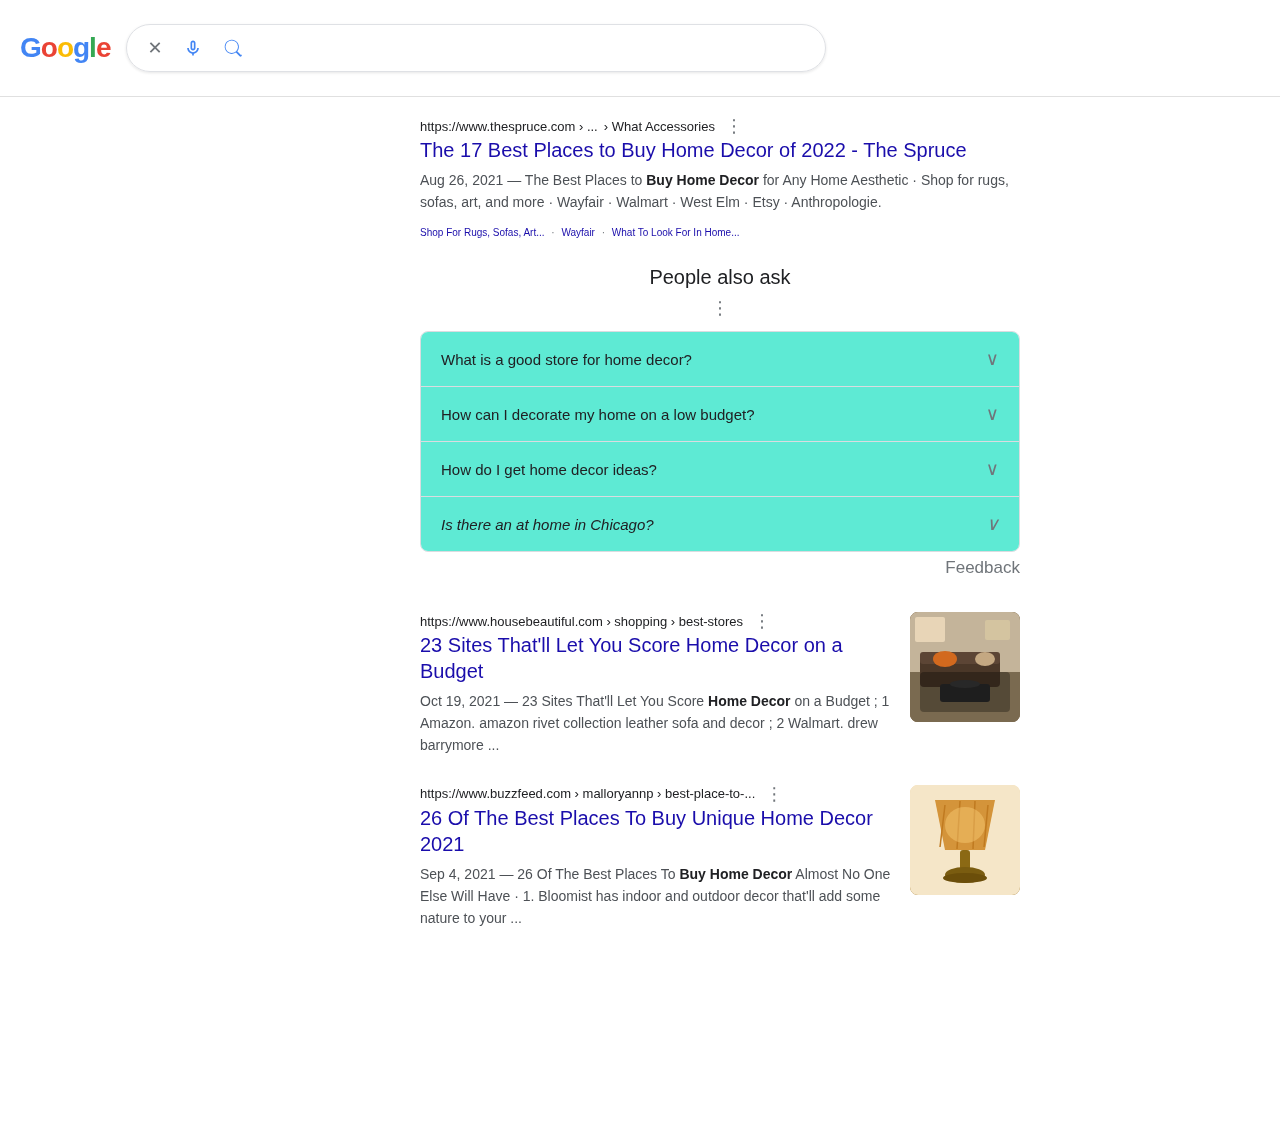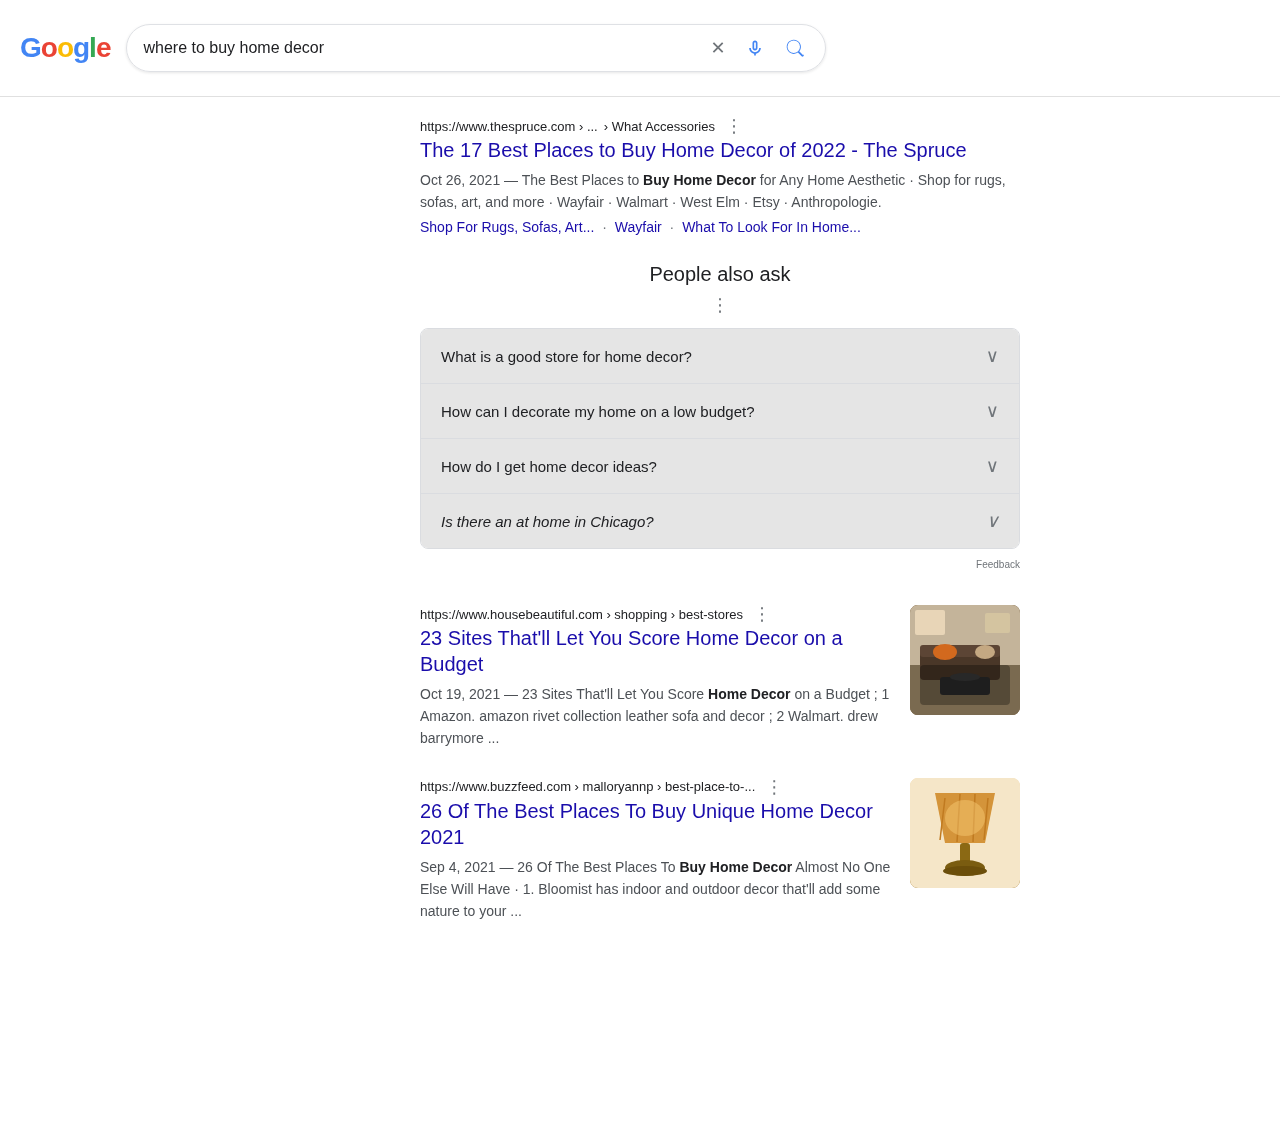--- a/index.html
+++ b/index.html
@@ -115,22 +115,22 @@
       margin-bottom: 6px;
       line-height: 1.3;
     }
     .result-snippet {
       font-size: 14px;
       color: #4d5156;
       line-height: 1.58;
     }
     .result-snippet strong { color: #202124; font-weight: bold; }
     .result-links {
-      margin-top: 6px;
-      font-size: 14px;
+      margin-top: 14px;
+      font-size: 10px;
       color: #1a0dab;
     }
     .result-links a {
       color: #1a0dab;
       text-decoration: none;
     }
     .result-links .separator { color: #70757a; margin: 0 4px; }
 
     
     .result-with-thumb {
@@ -200,51 +200,50 @@
       border-radius: 8px;
       overflow: hidden;
     }
     .paa-question {
       display: flex;
       align-items: center;
       justify-content: space-between;
       padding: 16px 20px;
       border-bottom: 1px solid #dadce0;
       cursor: pointer;
-      background: #e5e5e5;
+      background: #5eead4;
     }
     .paa-question:last-child { border-bottom: none; font-style: italic; }
     .paa-question-text {
       font-size: 15px;
       color: #202124;
     }
     .chevron-icon {
       color: #70757a;
       font-size: 18px;
     }
     .feedback-row {
       text-align: right;
       padding: 6px 0;
       margin-bottom: 12px;
     }
     .feedback-text {
-      font-size: 10px;
+      font-size: 17px;
       color: #70757a;
     }
   </style>
 </head>
 <body>
 
 <header class="header">
   <div class="google-logo">
     <span class="g-blue">G</span><span class="g-red">o</span><span class="g-yellow">o</span><span class="g-blue">g</span><span class="g-green">l</span><span class="g-red">e</span>
   </div>
   <div class="search-bar-wrapper">
     <div class="search-bar">
-      <input class="search-input" type="text" value="where to buy home decor" style="">
       <div class="search-icons">
         <button class="icon-btn">
           <span class="close-icon-svg">✕</span>
         </button>
         <button class="icon-btn">
           <svg class="mic-icon-svg" viewBox="0 0 24 24">
             <path d="M12 15c1.66 0 3-1.34 3-3V6c0-1.66-1.34-3-3-3S9 4.34 9 6v6c0 1.66 1.34 3 3 3zm-1-9c0-.55.45-1 1-1s1 .45 1 1v6c0 .55-.45 1-1 1s-1-.45-1-1V6z" fill="#4285F4"></path>
             <path d="M17 12c0 2.76-2.24 5-5 5s-5-2.24-5-5H5c0 3.53 2.61 6.43 6 6.92V21h2v-2.08c3.39-.49 6-3.39 6-6.92h-2z" fill="#4285F4"></path>
           </svg>
         </button>
@@ -261,21 +260,21 @@
 <main class="main">
 
   <div class="result-item">
     <div class="result-url-row">
       <span class="result-url">https://www.thespruce.com › ...</span>
       <span class="result-breadcrumb">› What Accessories</span>
       <button class="more-options-btn">⋮</button>
     </div>
     <a class="result-title" href="#">The 17 Best Places to Buy Home Decor of 2022 - The Spruce</a>
     <div class="result-snippet">
-      <span>Oct 26, 2021</span>
+      <span>Aug 26, 2021</span>
       <span> — The Best Places to <strong>Buy Home Decor</strong> for Any Home Aesthetic · Shop for rugs, sofas, art, and more · Wayfair · Walmart · West Elm · Etsy · Anthropologie.</span>
     </div>
     <div class="result-links">
       <a href="#">Shop For Rugs, Sofas, Art...</a>
       <span class="separator"> · </span>
       <a href="#">Wayfair</a>
       <span class="separator"> · </span>
       <a href="#">What To Look For In Home...</a>
     </div>
   </div>

